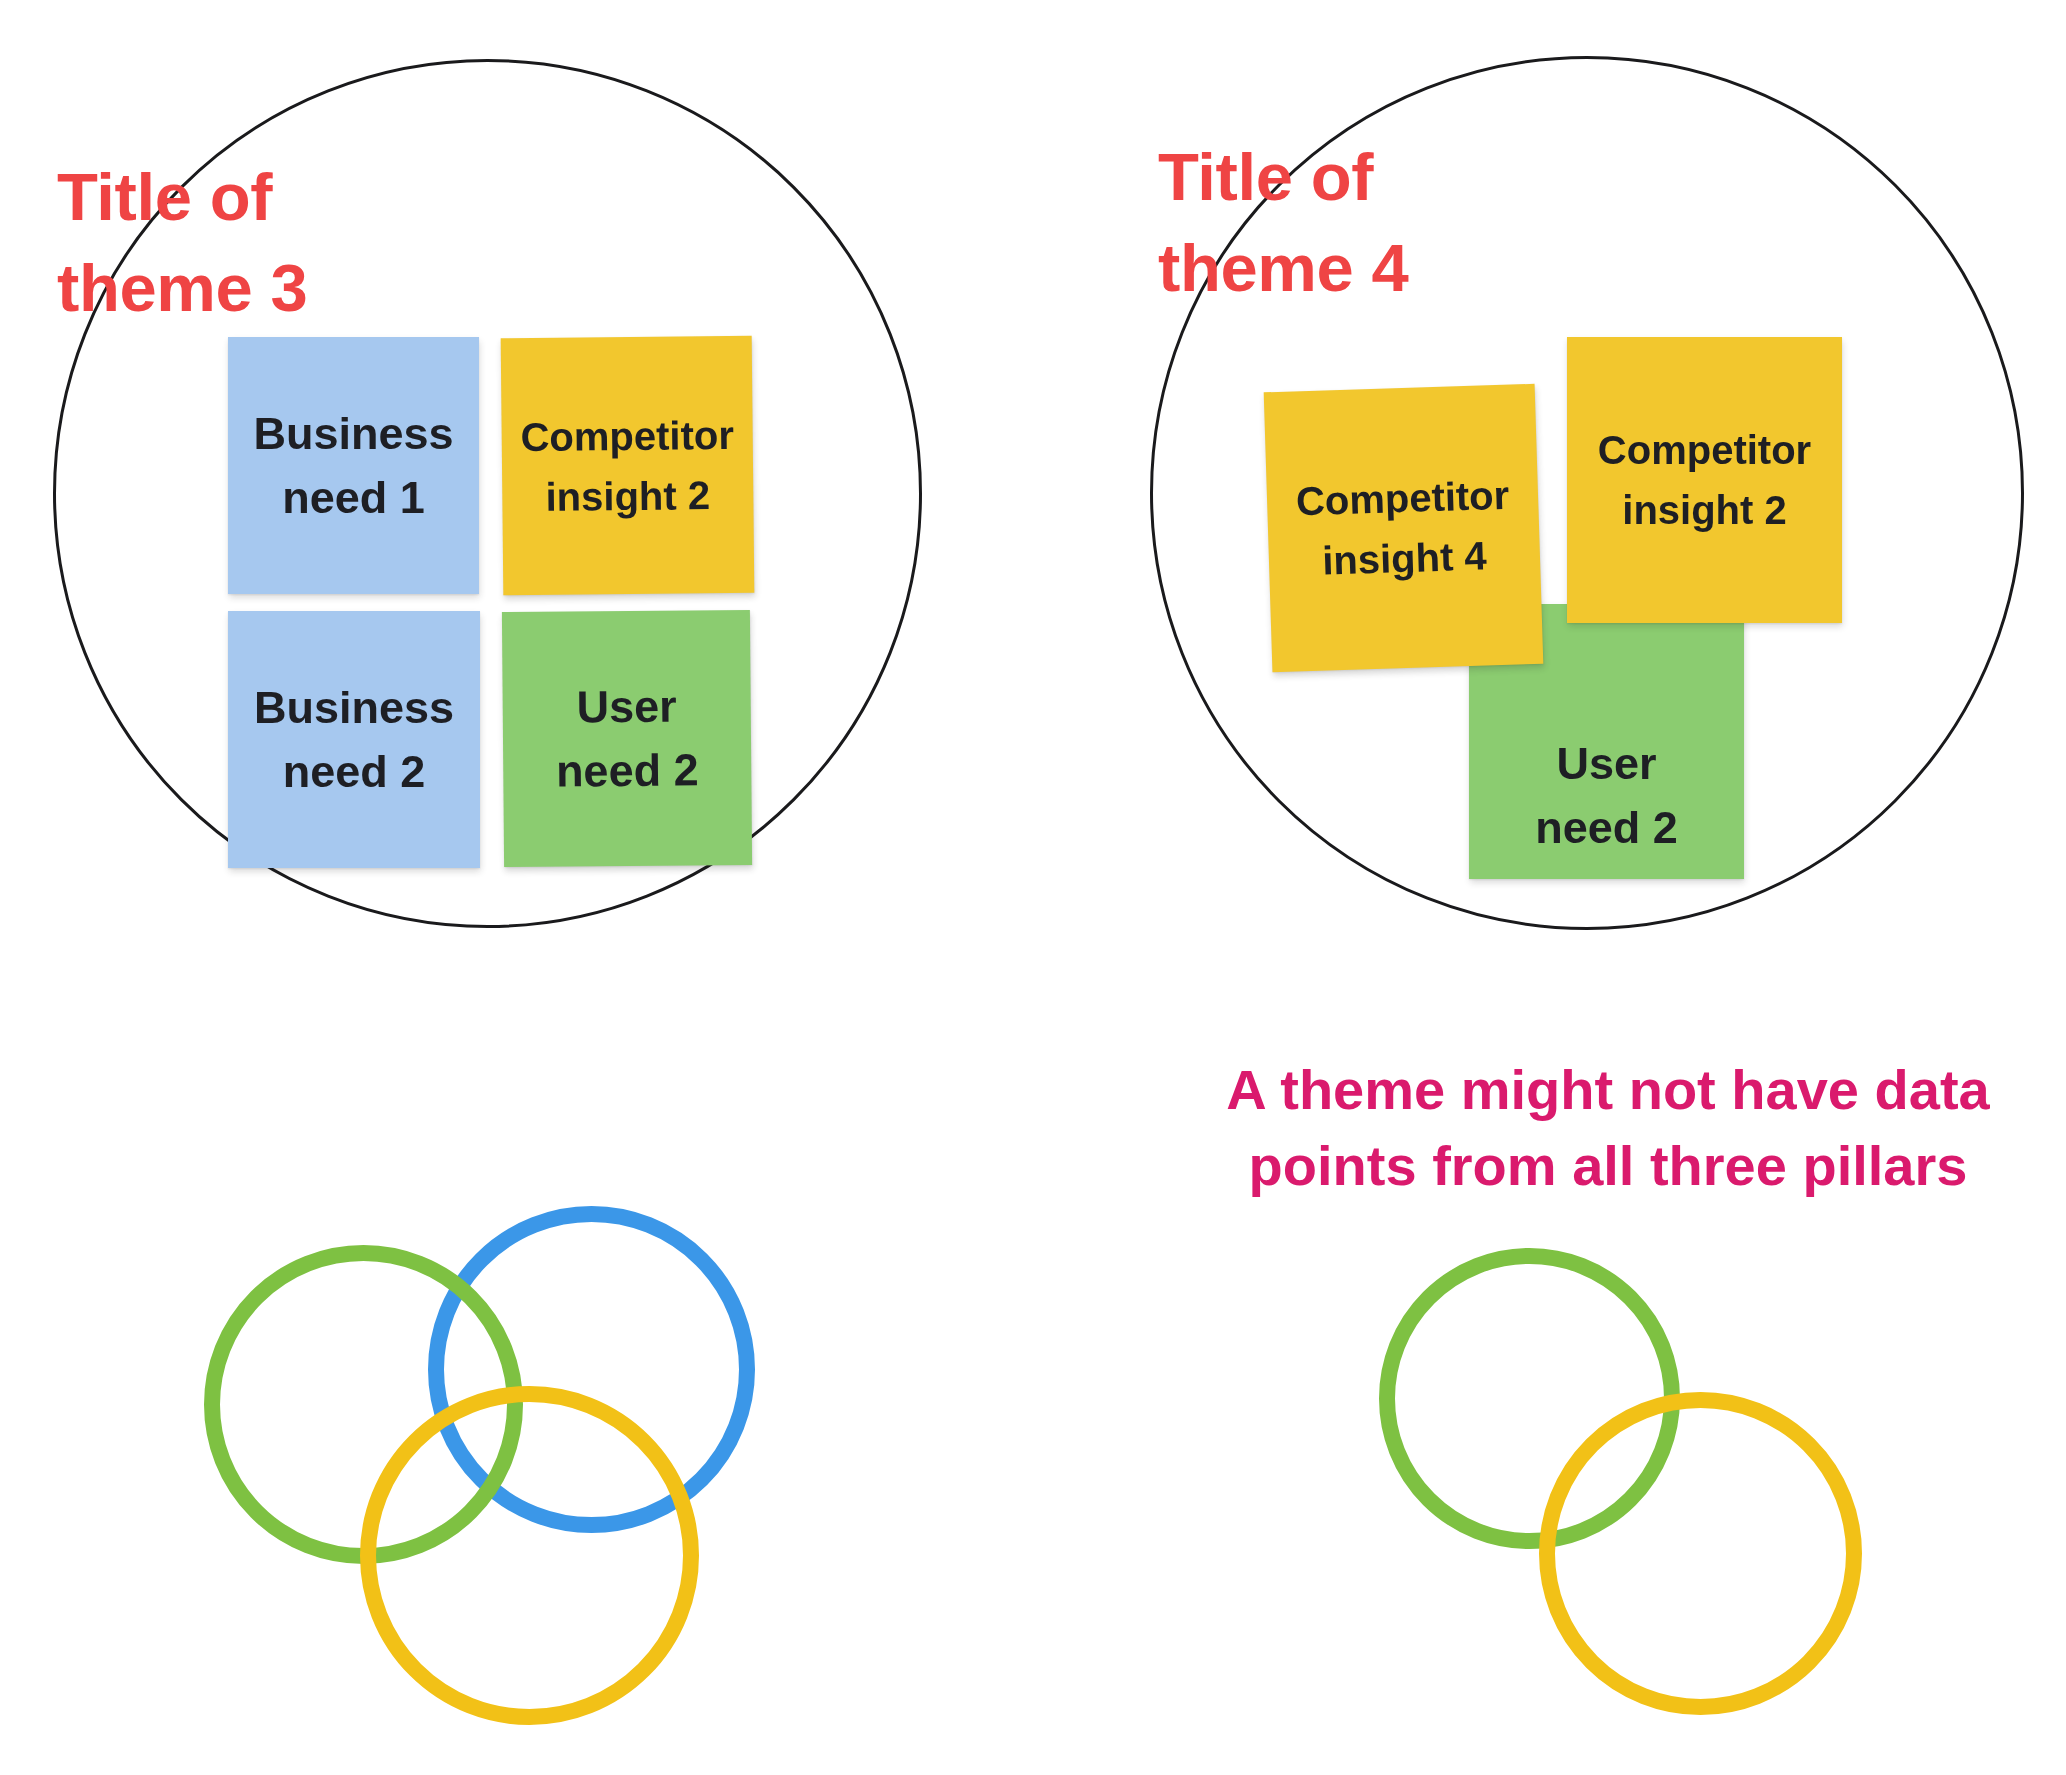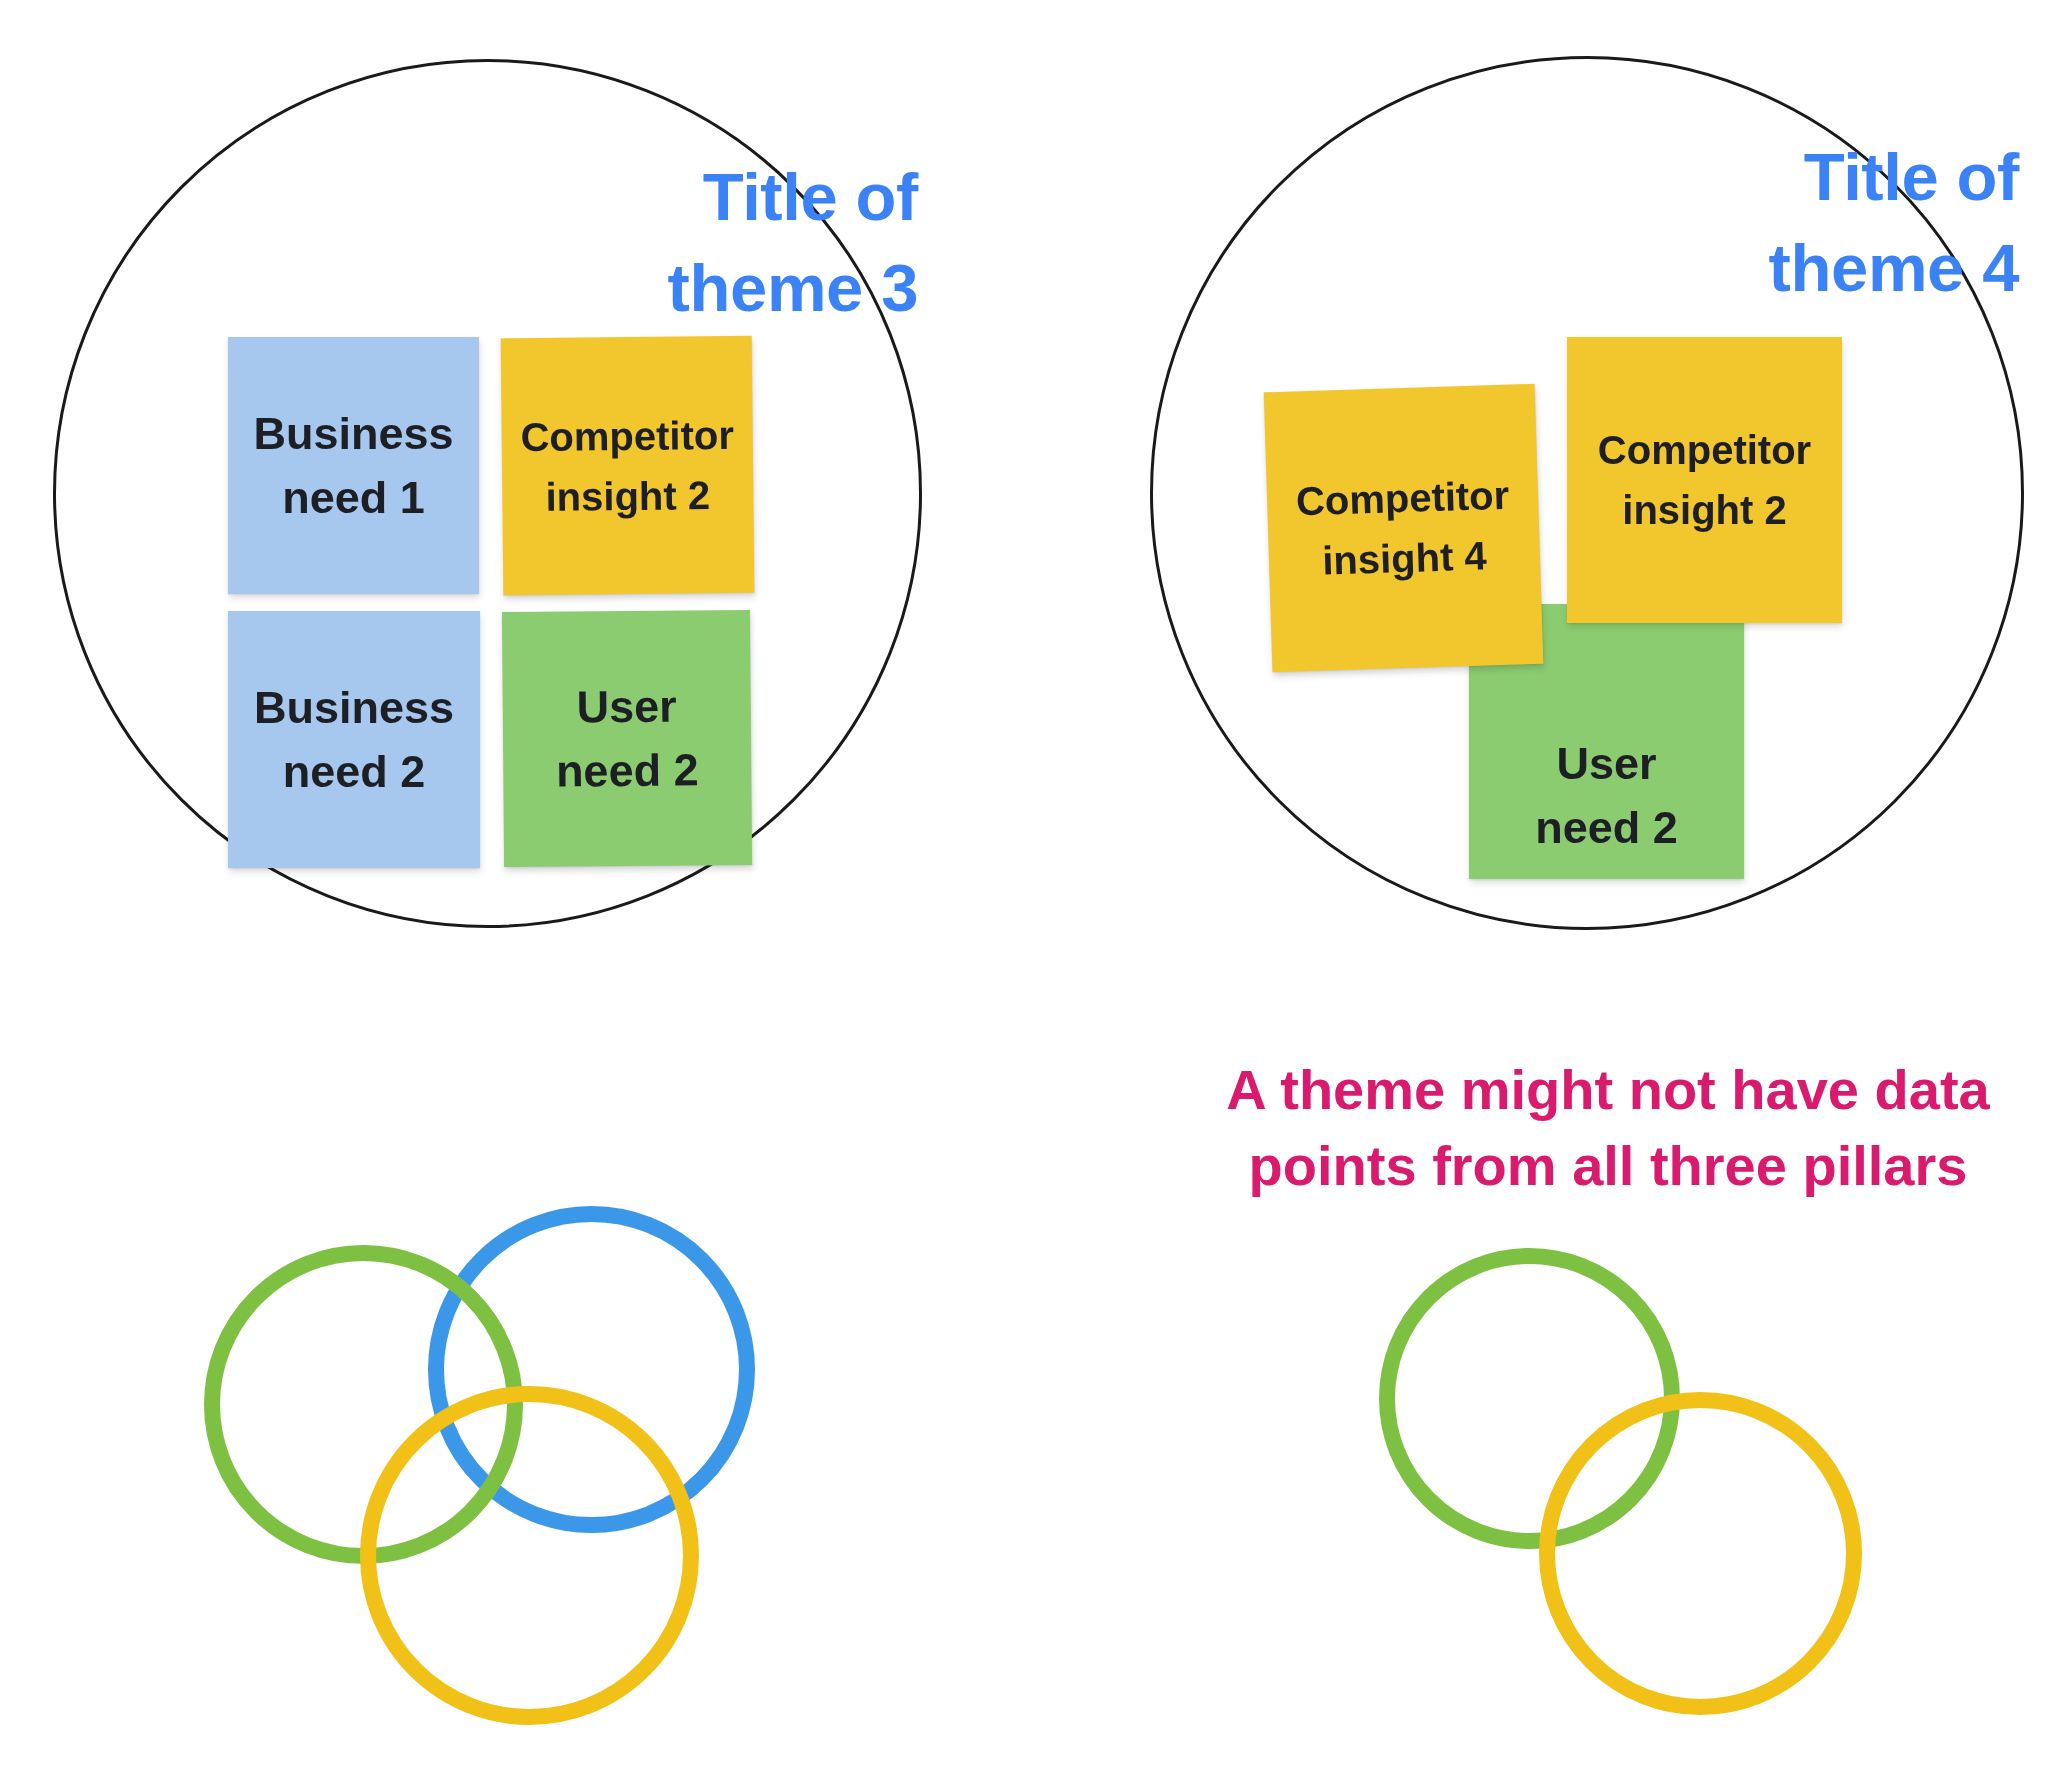--- a/index.html
+++ b/index.html
@@ -25,26 +25,26 @@
     background: transparent;
     box-sizing: border-box;
   }
   .c3 { left: 53px; top: 59px;  width: 869px; height: 869px; }
   .c4 { left: 1150px; top: 56px; width: 874px; height: 874px; }
 
   
   .theme-title {
     position: absolute;
     width: 861px;
-    text-align: right;
+    text-align: left;
     font-size: 67px;
     line-height: 91px;
     font-weight: 700;
     letter-spacing: -0.4px;
-    color: #3b82f6;
+    color: #ef4444;
     white-space: pre-line;
   }
   .t3 { left: 57px;  top: 151px; }
   .t4 { left: 1158px; top: 131px; }
 
   
   .note {
     position: absolute;
     box-sizing: border-box;
     display: flex;

